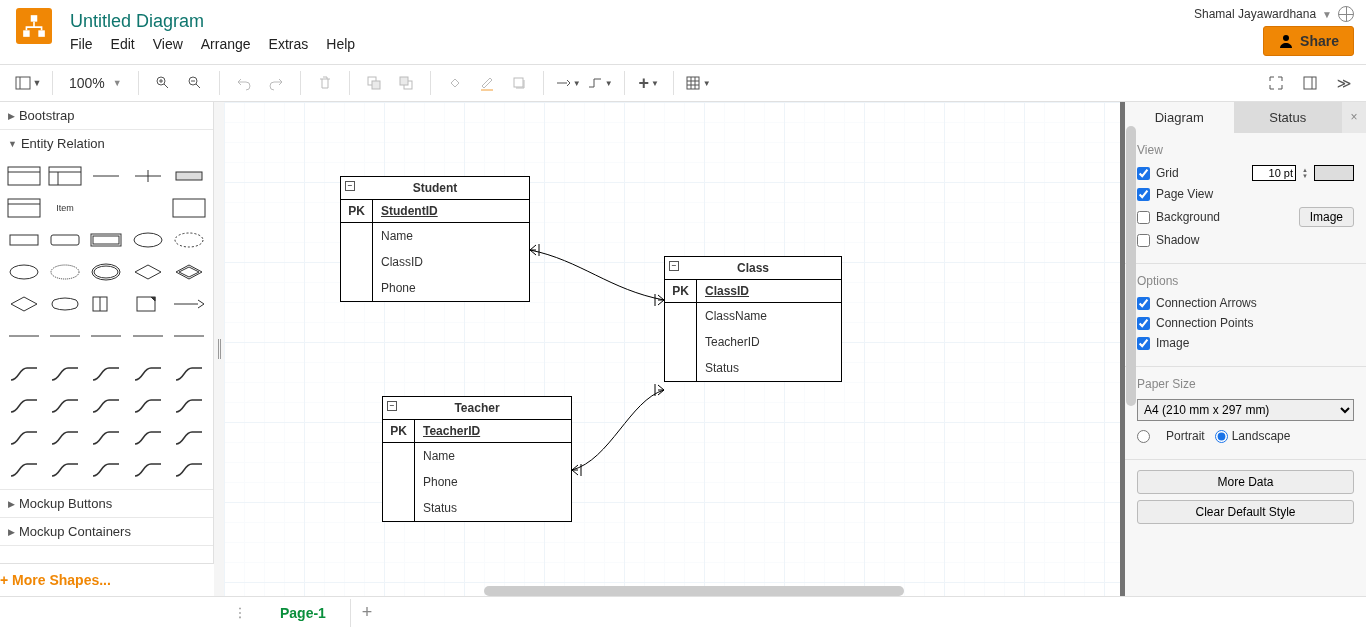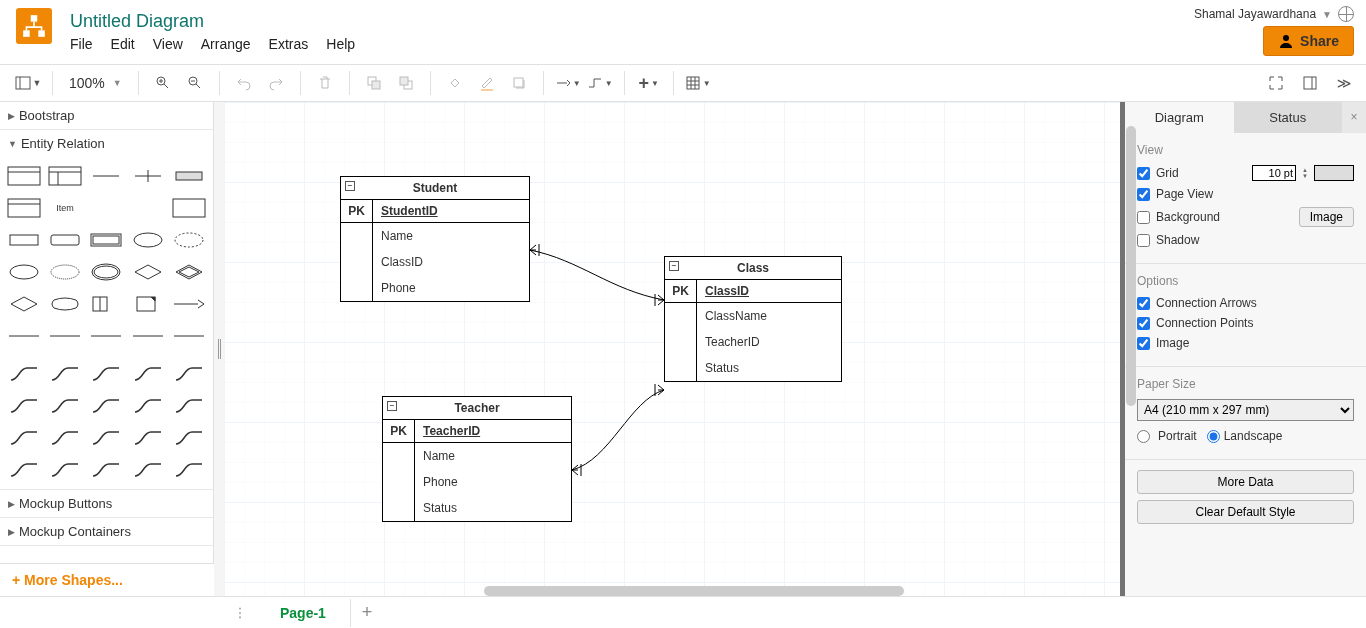--- a/index.html
+++ b/index.html
@@ -23,21 +23,21 @@
 .tb-btn { width: 28px; height: 28px; display: flex; align-items: center; justify-content: center; color: #555; cursor: pointer; border-radius: 2px; }
 .tb-sep { width: 1px; height: 24px; background: #e0e0e0; margin: 0 6px; }
 .zoom { display: flex; align-items: center; gap: 4px; padding: 0 6px; font-size: 14px; }
 .workspace { display: flex; height: calc(100% - 64px - 38px - 32px); }
 .left-panel { width: 214px; border-right: 1px solid #e0e0e0; overflow-y: auto; background: #fff; }
 .palette-sect { border-bottom: 1px solid #e8e8e8; }
 .palette-hdr { padding: 6px 8px; font-size: 13px; cursor: pointer; display: flex; align-items: center; gap: 4px; }
 .palette-hdr .arrow { font-size: 9px; color: #666; }
 .shape-grid { display: grid; grid-template-columns: repeat(5, 1fr); gap: 6px; padding: 6px; }
 .shape-cell { height: 26px; display: flex; align-items: center; justify-content: center; cursor: pointer; }
-.more-shapes { padding: 8px 12px; color: #f08705; font-weight: bold; cursor: pointer; font-size: 14px; border-top: 1px solid #e0e0e0; position: absolute; bottom: 32px; left: 0; width: 214px; background: #fff; }
+.more-shapes { padding: 8px 0; color: #f08705; font-weight: bold; cursor: pointer; font-size: 14px; border-top: 1px solid #e0e0e0; position: absolute; bottom: 32px; left: 0; width: 214px; background: #fff; }
 .splitter { width: 10px; background: #f5f5f5; display: flex; align-items: center; justify-content: center; cursor: col-resize; }
 .splitter-handle { width: 3px; height: 20px; border-left: 1px solid #999; border-right: 1px solid #999; }
 .canvas-area { flex: 1; position: relative; background: #fff; overflow: hidden; }
 .canvas-grid { position: absolute; inset: 0; background-image: linear-gradient(#bfd4e8 1px, transparent 1px), linear-gradient(90deg, #bfd4e8 1px, transparent 1px), linear-gradient(#e8f0f8 1px, transparent 1px), linear-gradient(90deg, #e8f0f8 1px, transparent 1px); background-size: 80px 80px, 80px 80px, 20px 20px, 20px 20px; opacity: 0.25; }
 .er-table { position: absolute; background: #fff; border: 1px solid #000; font-size: 12px; }
 .er-title { text-align: center; font-weight: bold; padding: 4px 0; border-bottom: 1px solid #000; position: relative; }
 .er-collapse { position: absolute; left: 4px; top: 4px; width: 10px; height: 10px; border: 1px solid #555; font-size: 8px; line-height: 8px; text-align: center; color: #555; }
 .er-row { display: flex; }
 .er-row.pk { border-bottom: 1px solid #000; }
 .er-row .key { width: 32px; border-right: 1px solid #000; text-align: center; font-weight: bold; padding: 4px 0; }
@@ -626,21 +626,21 @@
         </div>
       <div class="rp-row">
           <input type="checkbox" checked="" style="">
           <span>Image</span>
         </div>
     </div>
     <div class="rp-section">
       <div class="rp-title">Paper Size</div>
       <select class="paper"><option>A4 (210 mm x 297 mm)</option></select>
       <div class="rp-row" style="margin-top:8px;gap:10px">
-        <label style="display:flex;align-items:center;gap:8px">
+        <label style="display:flex;align-items:center;gap:16px">
             <input type="radio" name="orient" style="">
             <span>Portrait</span>
           </label>
         <label style="display:flex;align-items:center;gap:4px">
             <input type="radio" name="orient" checked="" style="">
             <span>Landscape</span>
           </label>
       </div>
     </div>
     <div class="rp-section" style="border:none">

